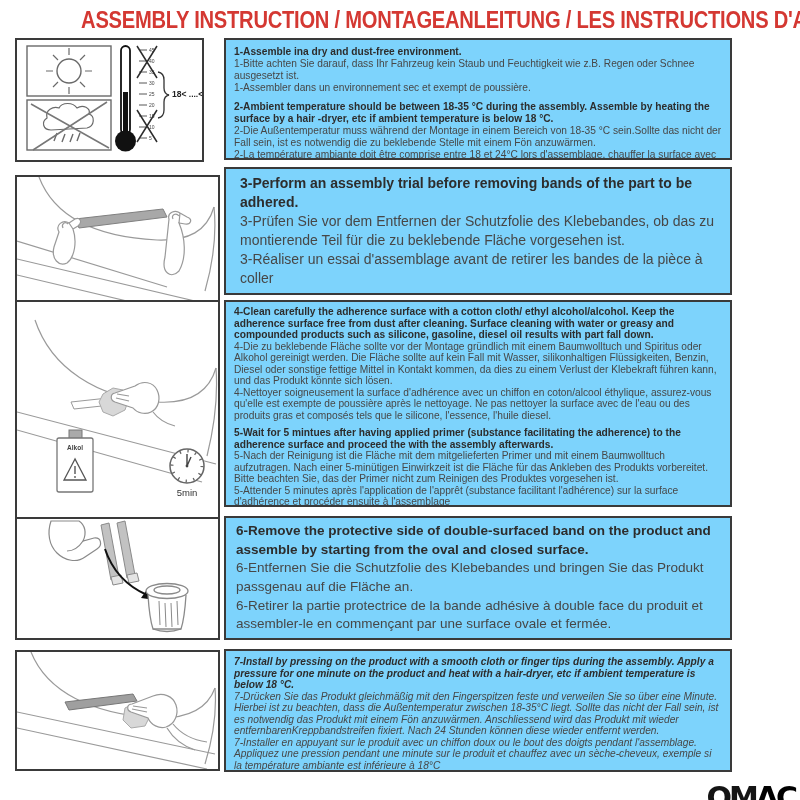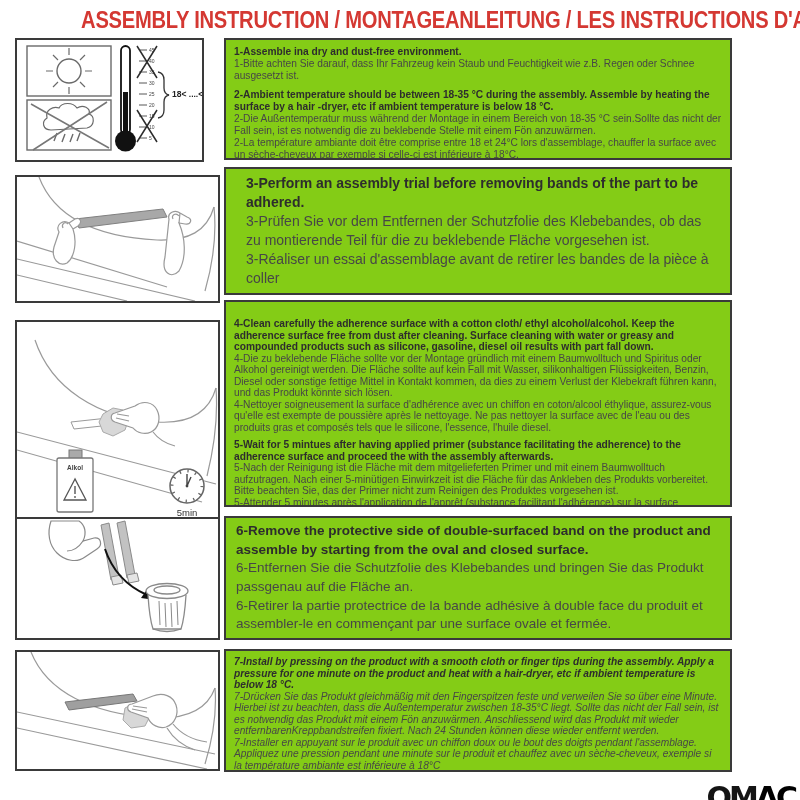--- a/index.html
+++ b/index.html
@@ -4,34 +4,34 @@
 <style>
   html,body{margin:0;padding:0;background:#ffffff;}
   .page{position:relative;width:800px;height:800px;background:#fff;
         font-family:"Liberation Sans",sans-serif;overflow:hidden;}
   
   .title-wrap{position:absolute;top:6px;left:0;width:800px;text-align:center;white-space:nowrap;}
   .title{display:inline-block;transform:scaleX(0.84);transform-origin:center;
          font-size:24px;font-weight:bold;letter-spacing:-0.3px;color:#d43832;}
   
   .icon-box{position:absolute;left:15px;border:2px solid #3a3a3a;background:#fff;box-sizing:border-box;}
-  .text-box{position:absolute;left:224px;width:508px;border:2px solid #3a3a3a;background:#84cc16;
+  .text-box{position:absolute;left:224px;width:508px;border:2px solid #3a3a3a;background:#7dd3fc;
             box-sizing:border-box;overflow:hidden;color:#474747;}
   .text-box p{margin:0;}
   .en{font-weight:bold;color:#2d2d2d;}
   .sect{margin:0;}
   
   #icon1{top:38px;height:124px;width:189px;}
   #text1{top:38px;height:122px;font-size:10.2px;line-height:1.18;padding:6px 8px;}
   #text1 .sect+.sect{margin-top:7px;}
   #icon2{top:175px;height:128px;width:205px;}
-  #text2{top:167px;height:128px;font-size:14px;line-height:1.35;padding:4px 20px;
+  #text2{top:167px;height:128px;font-size:14px;line-height:1.35;padding:4px 14px;
          display:flex;flex-direction:column;justify-content:center;}
-  #icon3{top:320px;height:220px;width:205px;}
-  #text3{top:300px;height:207px;font-size:10.2px;line-height:1.13;padding:16px 8px;}
+  #icon3{top:300px;height:220px;width:205px;}
+  #text3{top:300px;height:207px;font-size:10.2px;line-height:1.13;padding:4px 8px;}
   #text3 .sect+.sect{margin-top:6px;}
   #icon4{top:517px;height:123px;width:205px;}
   #text4{top:516px;height:124px;font-size:13.5px;line-height:1.38;padding:4px 10px;
          display:flex;flex-direction:column;justify-content:center;}
   #icon5{top:650px;height:121px;width:205px;}
   #text5{top:649px;height:123px;font-size:10.2px;line-height:1.13;padding:5px 8px;font-style:italic;}
   .icon-box svg{display:block;width:100%;height:100%;}
   
   .logo{position:absolute;top:775px;right:5px;height:46px;background:#fff;
         padding-left:14px;display:flex;align-items:center;
@@ -88,20 +88,21 @@
         </g>
         <path d="M141,32 q6,1 6,8 v8 q0,6 5,7 q-5,1 -5,7 v8 q0,7 -6,8" stroke="#333" stroke-width="1.3" fill="none"></path>
         <text x="155" y="57" font-size="8.5" font-weight="bold" fill="#222" font-family="Liberation Sans,sans-serif">18&lt; ....&lt;35 C</text>
       </g>
     </svg>
   </div>
   <div class="text-box" id="text1">
     <div class="sect">
       <p class="en">1-Assemble ina dry and dust-free environment.</p>
       <p>1-Bitte achten Sie darauf, dass Ihr Fahrzeug kein Staub und Feuchtigkeit wie z.B. Regen oder Schnee ausgesetzt ist.</p>
+      <p>1-Assembler dans un environnement sec et exempt de poussière.</p>
     </div>
     <div class="sect">
       <p class="en">2-Ambient temperature should be between 18-35 °C  during the assembly. Assemble by heating the surface by a hair -dryer, etc if ambient temperature is below 18 °C.</p>
       <p>2-Die Außentemperatur muss während der Montage in einem Bereich von 18-35 °C  sein.Sollte das nicht der Fall sein, ist es notwendig die zu beklebende Stelle mit einem Fön anzuwärmen.</p>
       <p>2-La température ambiante doit être comprise entre 18 et 24°C lors d'assemblage, chauffer la surface avec un sèche-cheveux par exemple si celle-ci est inférieure à 18°C.</p>
     </div>
   </div>
 
   <div class="icon-box" id="icon2">
     <svg viewBox="0 0 201 124">

